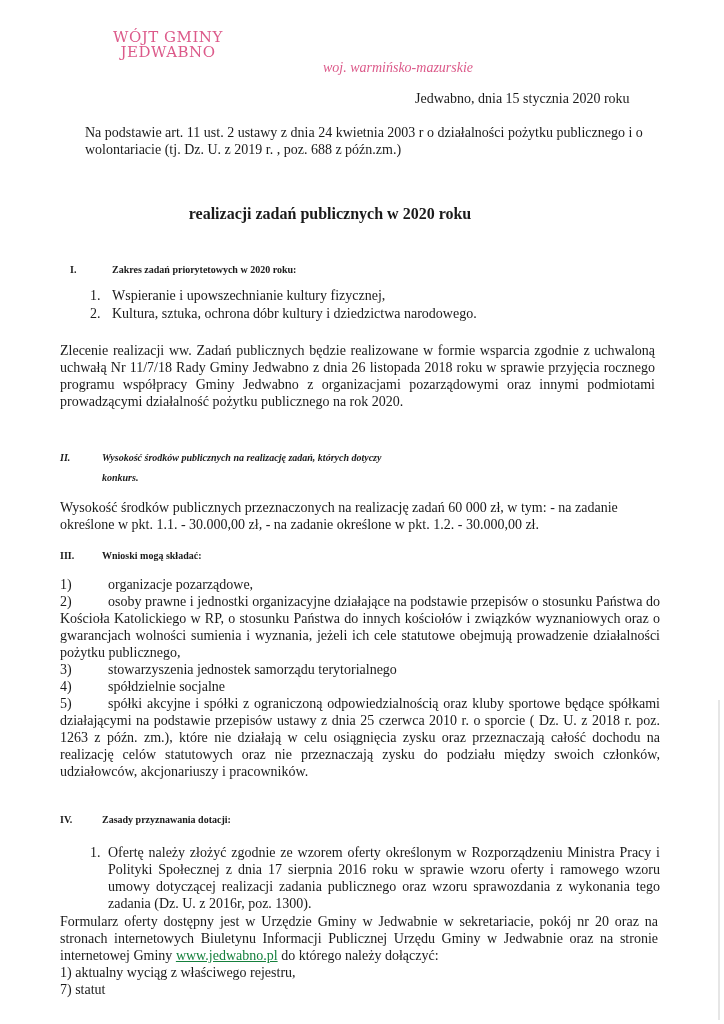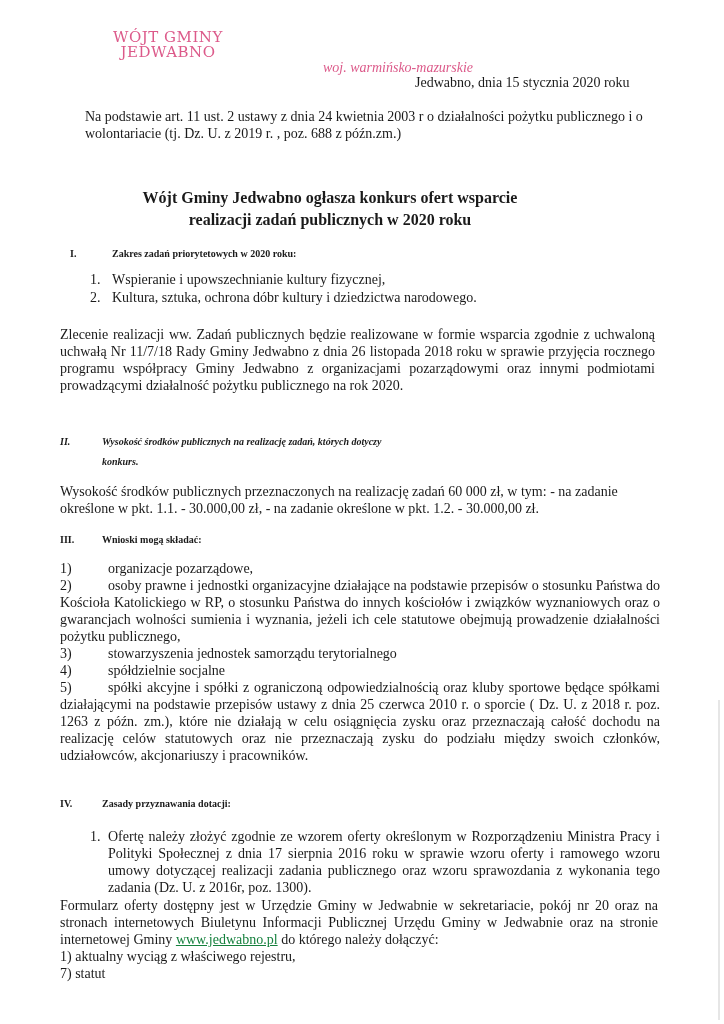--- a/index.html
+++ b/index.html
@@ -5,21 +5,21 @@
   html, body { margin: 0; padding: 0; background: #ffffff; }
   body {
     width: 724px; height: 1024px; position: relative; overflow: hidden;
     font-family: "Liberation Serif", serif; color: #1a1a1a;
   }
   .page { position: absolute; left: 0; top: 0; width: 724px; height: 1024px; background: #fff; }
   .scan-edge { position: absolute; right: 4px; top: 700px; width: 2px; height: 320px; background: #e6e6e6; }
   .logo { position: absolute; left: 98px; top: 30px; width: 140px; text-align: center; color: #dc5a8a; }
   .logo .l1, .logo .l2 { font-family: "DejaVu Serif", serif; font-size: 15px; letter-spacing: 0.5px; line-height: 15px; }
   .logo .l3 { font-family: "Liberation Serif", serif; font-style: italic; font-size: 14px; line-height: 12px; margin-top: 2px; }
-  .abs { position: absolute; }
+  .abs { position: absolute; margin-top: 16px; }
   .t { font-size: 14px; line-height: 17px; }
   .date { left: 415px; top: 74px; }
   .intro { left: 85px; top: 108px; width: 570px; }
   .title { left: 100px; top: 187px; width: 460px; text-align: center; font-weight: bold; font-size: 16px; line-height: 22px; }
   .h { font-weight: bold; font-size: 10px; line-height: 20px; }
   .h .num { display: inline-block; width: 42px; }
   .h1 { left: 70px; top: 244px; }
   .ol1 { left: 90px; top: 271px; }
   .ol1 div { margin-bottom: 1px; }
   .ol1 .n { display: inline-block; width: 22px; }
@@ -46,21 +46,20 @@
   <div class="logo">
     <div class="l1">WÓJT GMINY</div>
     <div class="l2">JEDWABNO</div>
     <div class="l3">woj. warmińsko-mazurskie</div>
   </div>
 
   <div class="abs t date">Jedwabno, dnia 15 stycznia 2020 roku</div>
   <div class="abs t intro">Na podstawie art. 11 ust. 2 ustawy z dnia 24 kwietnia 2003 r o działalności pożytku publicznego i o wolontariacie (tj. Dz. U. z 2019 r. , poz. 688 z późn.zm.)</div>
 
   <div class="abs title">
-    <div>Wójt Gminy Jedwabno ogłasza konkurs ofert wsparcie</div>
     <div>realizacji zadań publicznych w 2020 roku</div>
   </div>
 
   <div class="abs h h1">
     <span class="num">I.</span><span>Zakres zadań priorytetowych w 2020 roku:</span>
   </div>
   <div class="abs t ol1">
     <div><span class="n">1.</span><span>Wspieranie i upowszechnianie kultury fizycznej,</span></div>
     <div><span class="n">2.</span><span>Kultura, sztuka, ochrona dóbr kultury i dziedzictwa narodowego.</span></div>
   </div>

